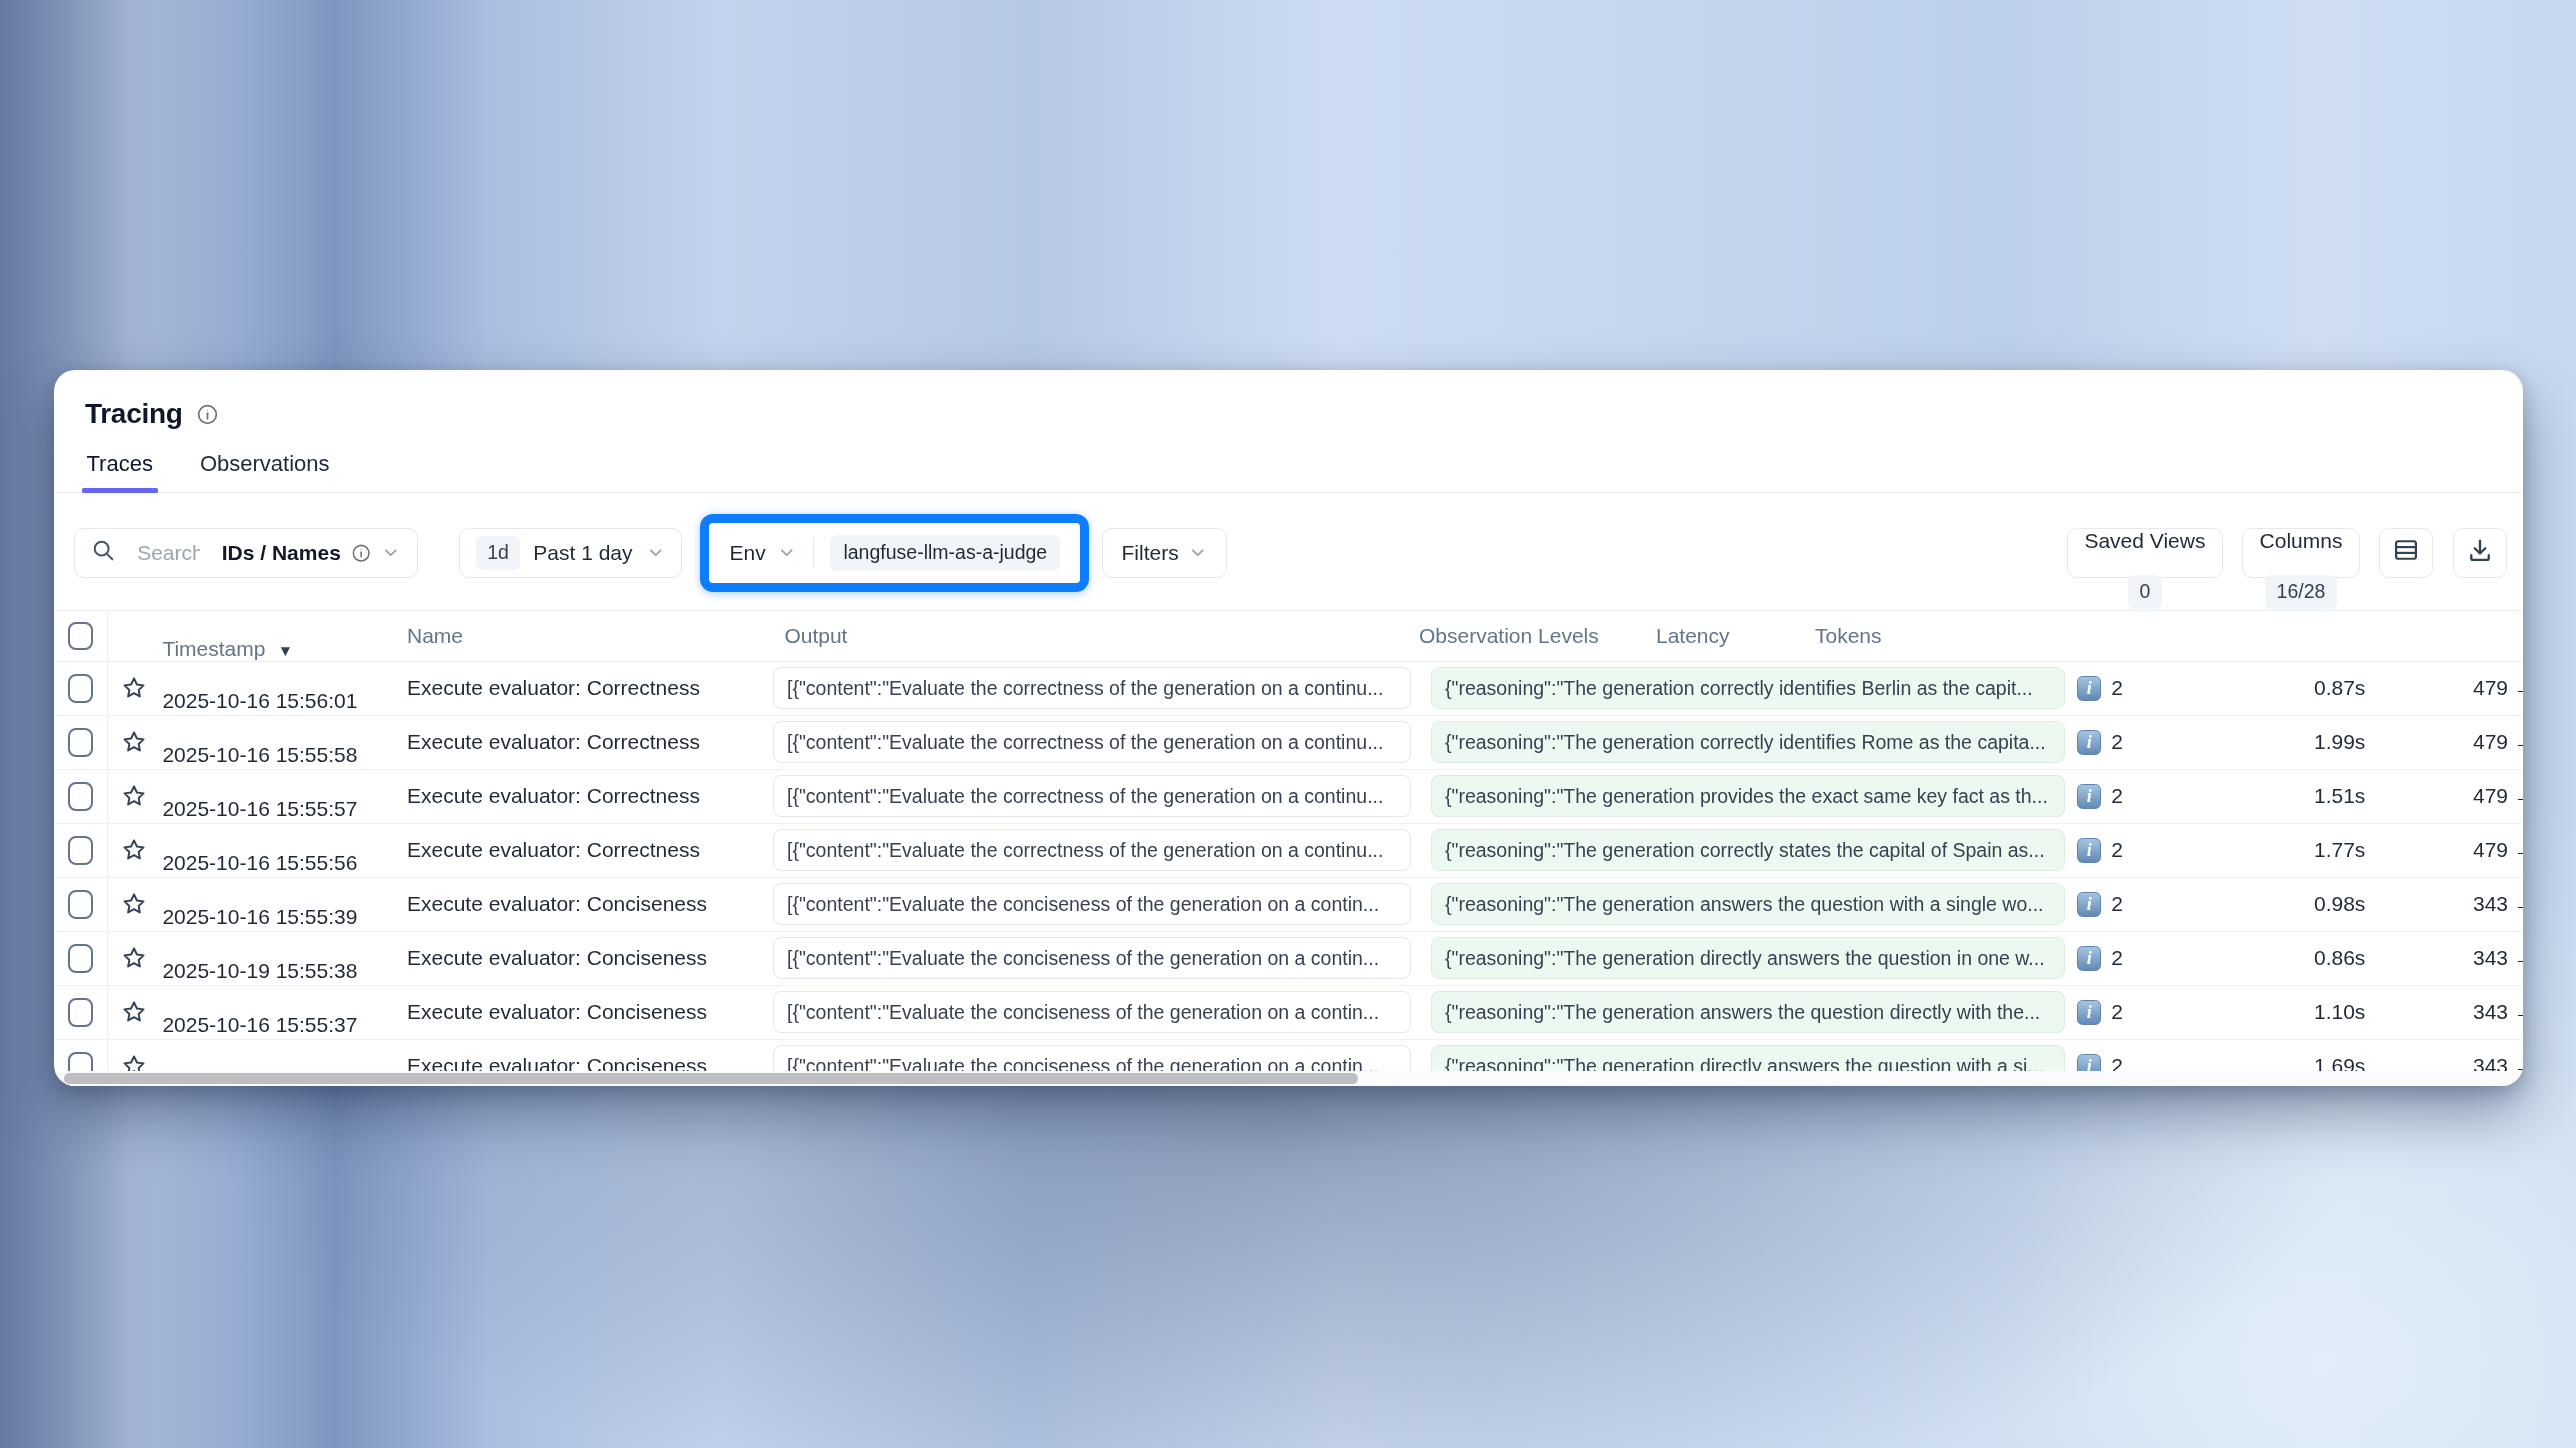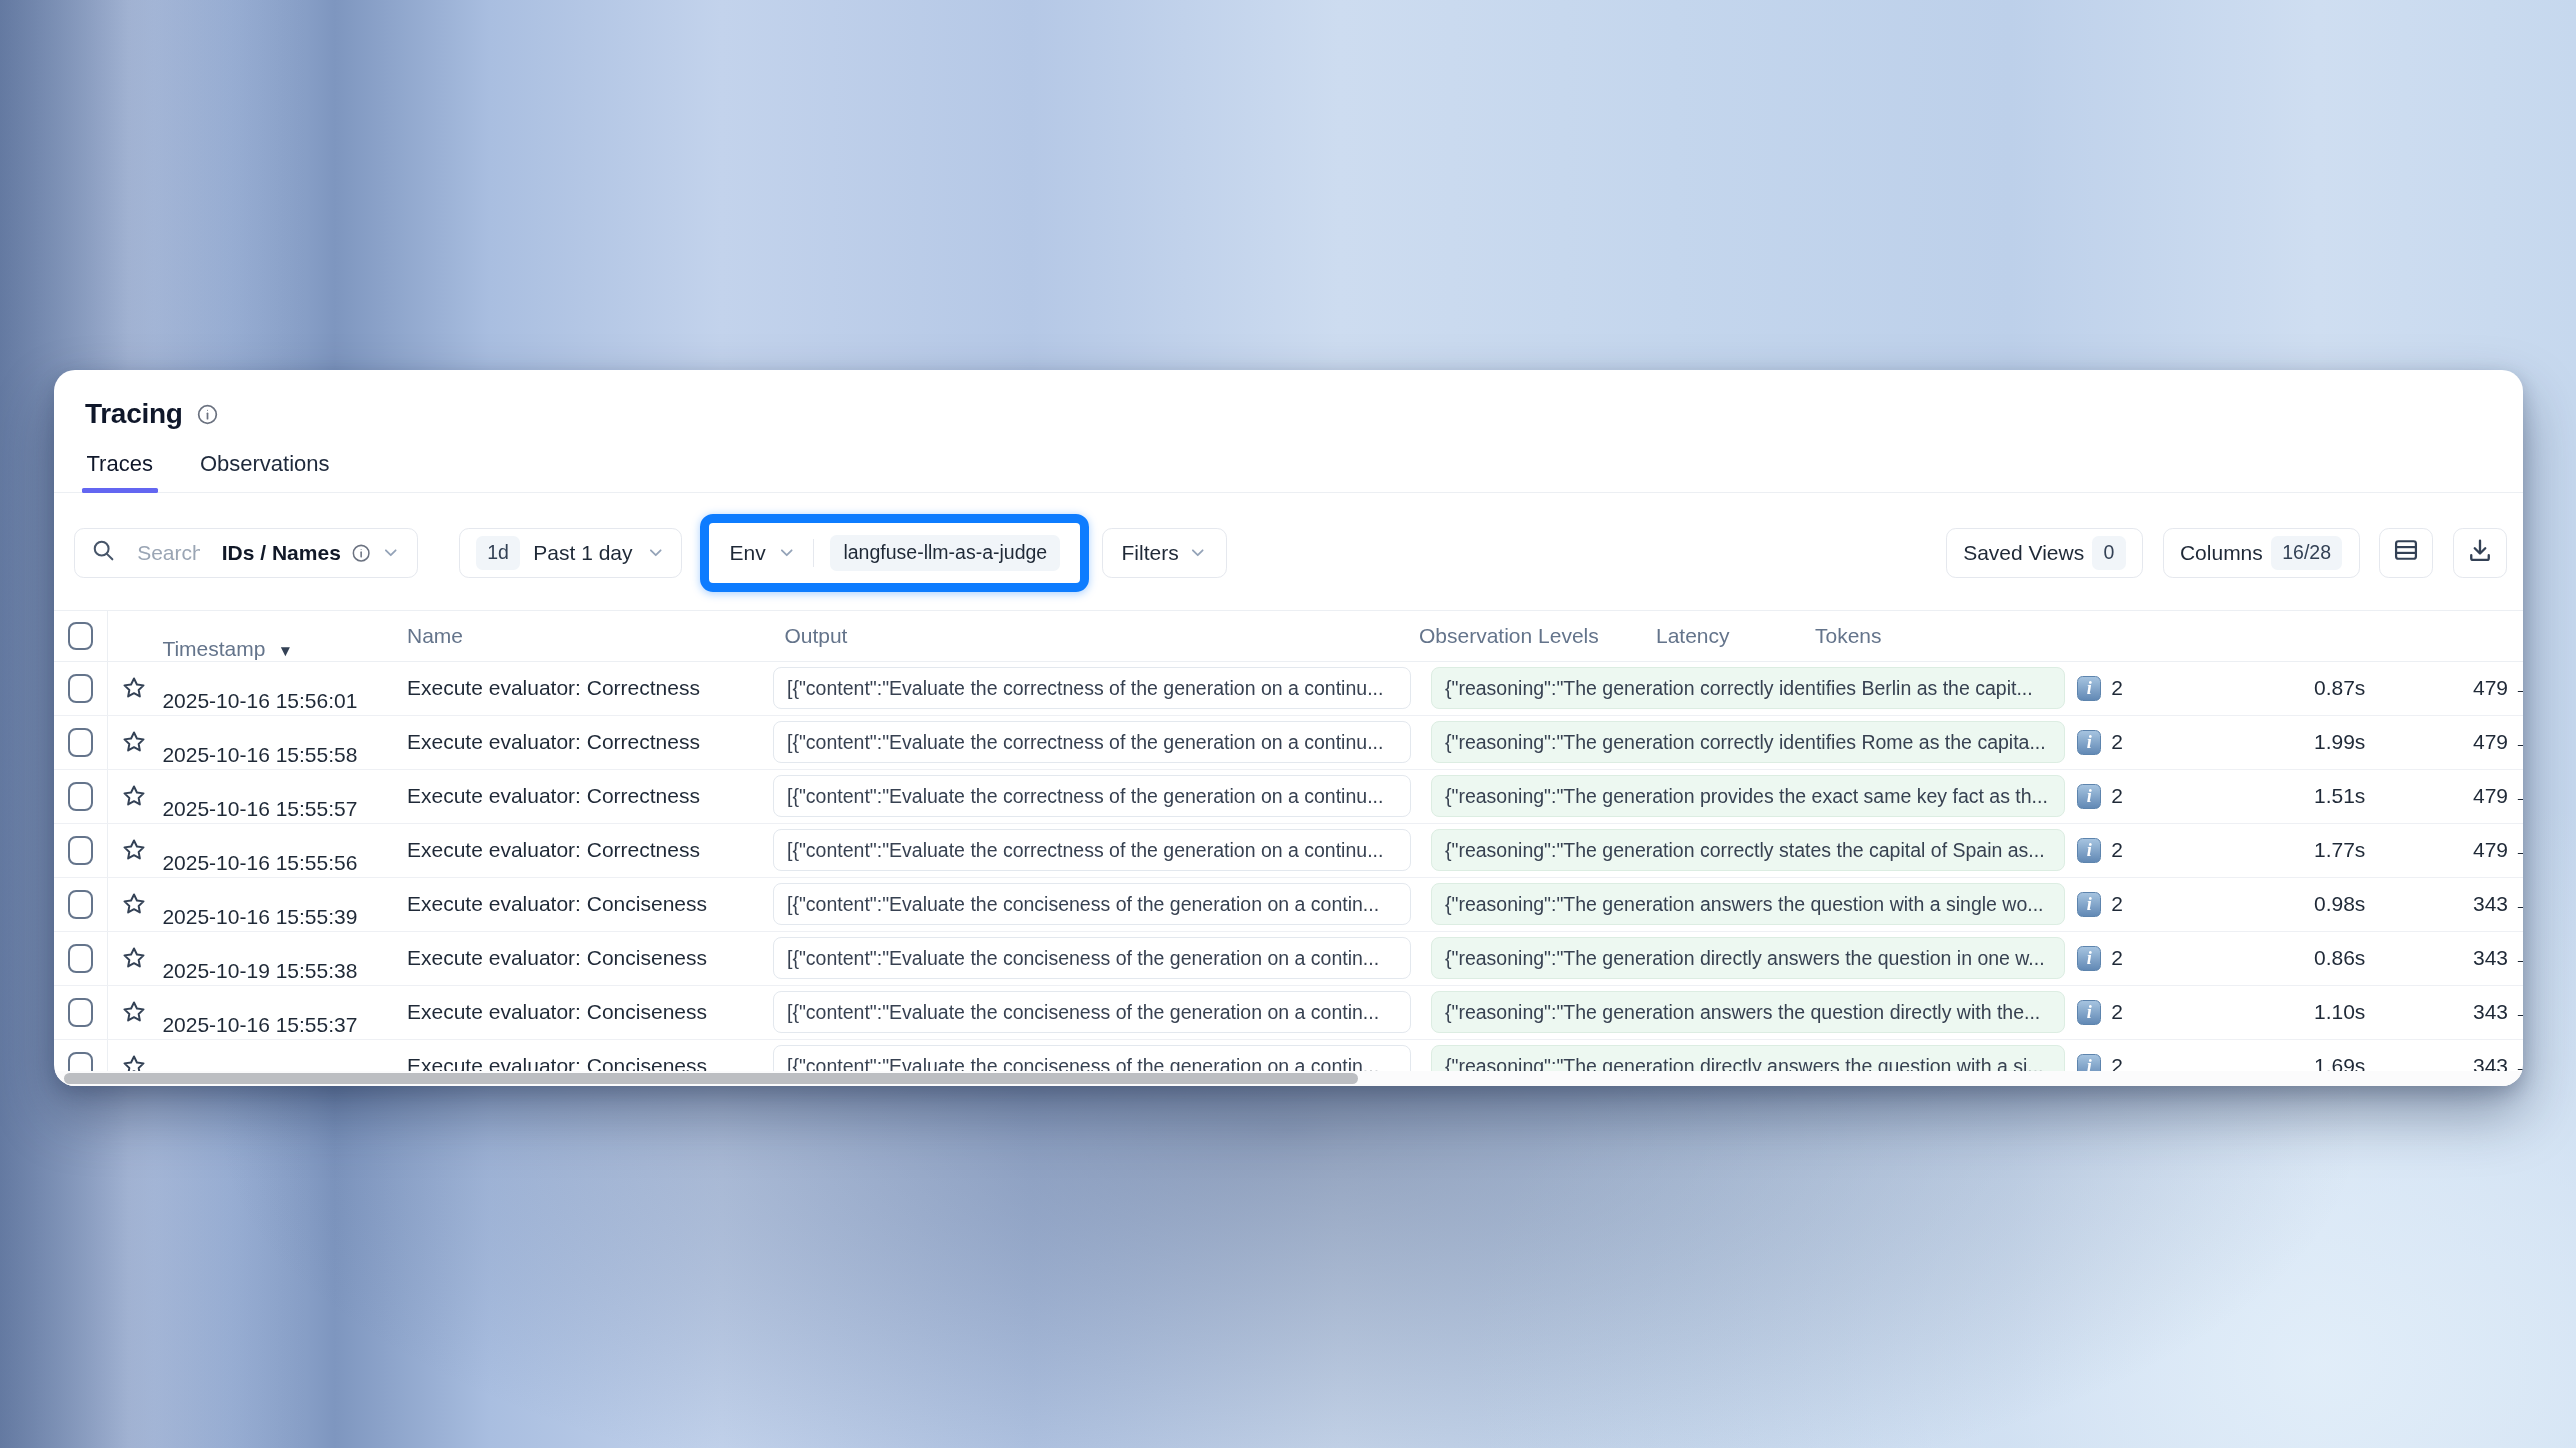--- a/index.html
+++ b/index.html
@@ -38,21 +38,21 @@
   .mini-badge { background:#f1f5f9; border-radius:6.5px; padding:5.7px 11.4px; font-size:19.5px; color:#334155; }
   .time-label { font-weight:500;text-align:center; }
   .env-highlight { margin-left:18px; border:9px solid #0d7cff; border-radius:13px; padding:5.7px; box-shadow:0 1.6px 8.1px rgba(13,124,255,0.35); }
   .env-box { padding:0 14.6px; gap:11.4px; }
   .env-label { font-weight:500; }
   .v-divider { width:1.2px; height:28px; background:#e5e8ee; margin:0 4.9px; }
   .env-value { background:#f1f5f9; border-radius:6.5px; padding:6.5px 13px; font-size:19.5px; color:#1f2937; white-space:nowrap; }
   .filters-box { margin-left:13px; padding:0 18px; gap:9.8px; }
   .filters-label { font-weight:500; }
   .right-group { margin-left:auto; display:flex; align-items:center; gap:19.5px; }
-  .pill-btn { padding:0 16.3px; gap:8px; font-weight:500; }
+  .pill-btn { padding:0 16.3px; gap:22px; font-weight:500;flex-direction:column; }
   .icon-btn { width:54px; justify-content:center; cursor:pointer; }
   .chev svg { display:block; }
   
   .table { position:relative; }
   .thead { display:flex; align-items:center; height:52px; border-top:1.2px solid #eceff3; border-bottom:1.2px solid #eceff3; color:#64748b; font-size:21px; font-weight:500; }
   .trow { display:flex; align-items:center; height:54px; border-bottom:1.2px solid #eef0f4; font-size:21px; color:#1f2937; }
   .c-select { width:54px; align-self:stretch; display:flex; align-items:center; justify-content:center; border-right:1.2px solid #eceff3; }
   .checkbox { width:25px; height:28.4px; border:2.4px solid #64748b; border-radius:8.1px; background:#fff; cursor:pointer; }
   .c-star { width:52px; display:flex; align-items:center; justify-content:center; }
   .c-ts { width:247px; padding-left:2.4px; white-space:nowrap;margin-top:26px; }

